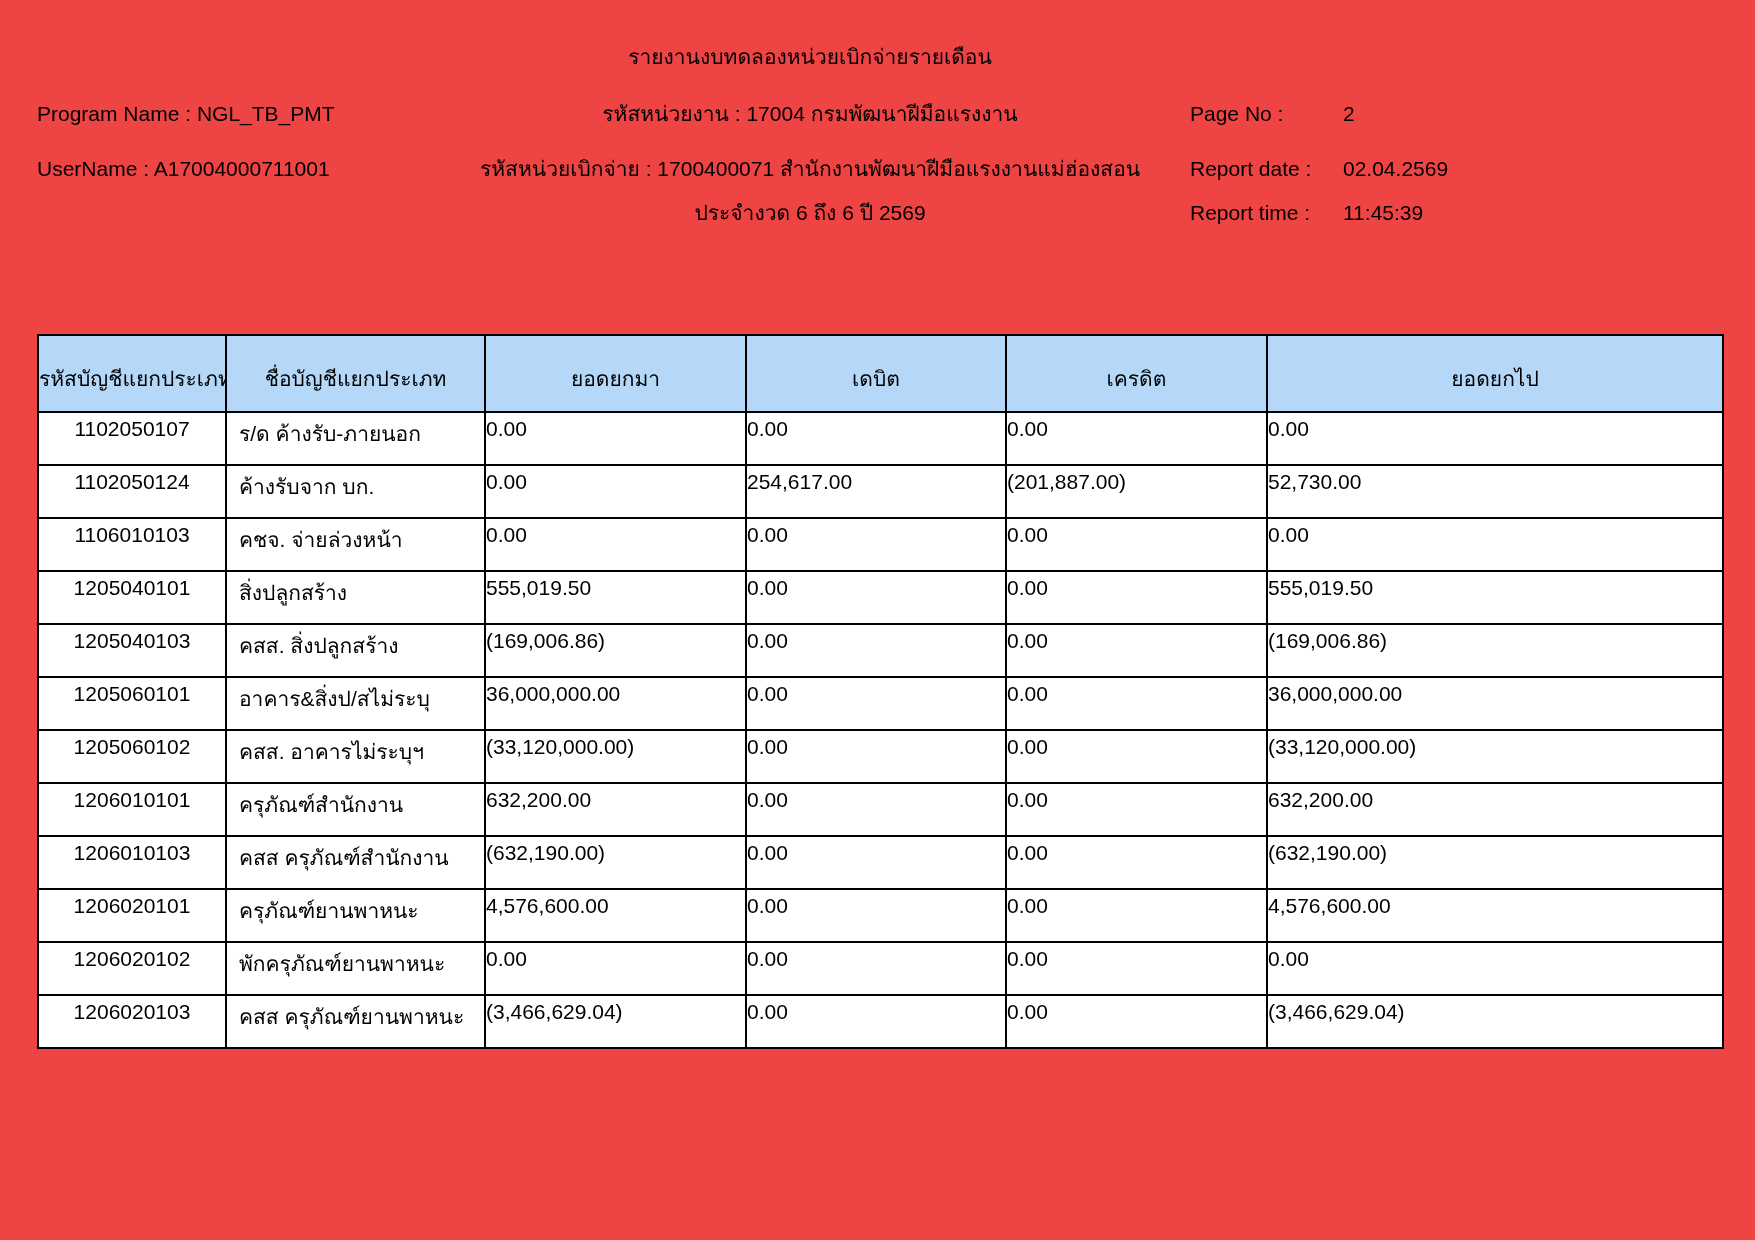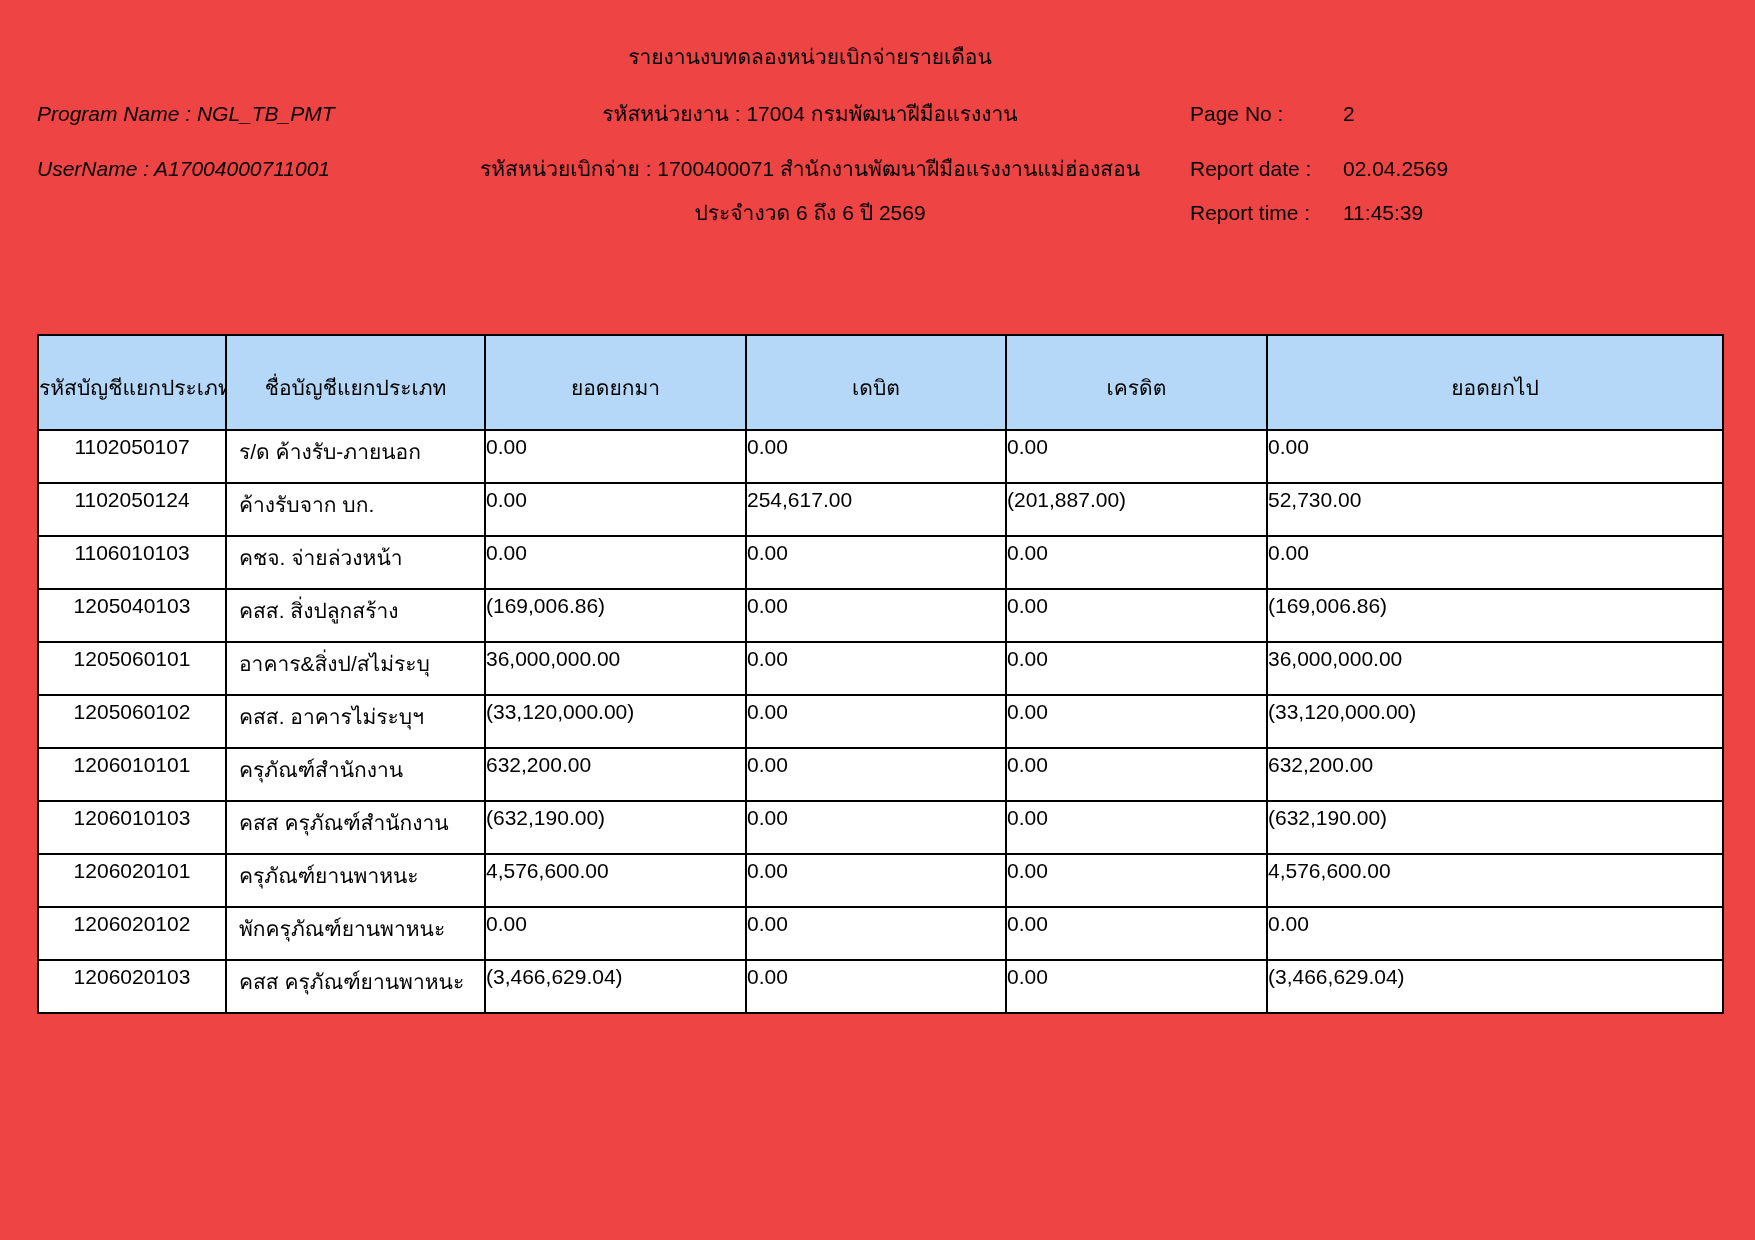--- a/index.html
+++ b/index.html
@@ -6,21 +6,21 @@
   html, body { background: #ffffff; }
   body { font-family: "Liberation Sans", "DejaVu Sans", sans-serif; color: #000; }
   .page {
     position: relative;
     width: 1755px;
     height: 1240px;
     background: #ef4444;
     overflow: hidden;
   }
   .hline { position: absolute; font-size: 21px; line-height: 30px; white-space: nowrap; }
-  .left-col   { left: 37px; text-align: right; font-style: italic; }
+  .left-col   { left: 37px; text-align: right; }
   .center-col { left: 480px; width: 660px; text-align: center; }
   .right-label { left: 1190px; text-align: left; }
   .right-value { left: 1343px; text-align: left; }
   .row0 { top: 42px; }
   .row1 { top: 99px; }
   .row2 { top: 154px; }
   .row3 { top: 198px; }
 
   table.tb {
     position: absolute;
@@ -30,21 +30,21 @@
     border-collapse: collapse;
     table-layout: fixed;
     font-size: 21px;
   }
   table.tb th, table.tb td {
     border: 2px solid #000;
     overflow: hidden;
     white-space: nowrap;
   }
   table.tb th {
-    height: 95px;
+    height: 77px;
     background: #b5d8f8;
     font-weight: normal;
     text-align: center;
     vertical-align: middle;
     padding-top: 10px;
   }
   table.tb td {
     height: 53px;
     vertical-align: top;
     padding-top: 4px;
@@ -114,20 +114,28 @@
         </tr>
         <tr>
           <td class="code">1106010103</td>
           <td class="name">คชจ. จ่ายล่วงหน้า</td>
           <td class="num">0.00</td>
           <td class="num">0.00</td>
           <td class="num">0.00</td>
           <td class="num last">0.00</td>
         </tr>
         <tr>
+          <td class="code">1205040101</td>
+          <td class="name">สิ่งปลูกสร้าง</td>
+          <td class="num">555,019.50</td>
+          <td class="num">0.00</td>
+          <td class="num">0.00</td>
+          <td class="num last">555,019.50</td>
+        </tr>
+        <tr>
           <td class="code">1205040103</td>
           <td class="name">คสส. สิ่งปลูกสร้าง</td>
           <td class="num">(169,006.86)</td>
           <td class="num">0.00</td>
           <td class="num">0.00</td>
           <td class="num last">(169,006.86)</td>
         </tr>
         <tr>
           <td class="code">1205060101</td>
           <td class="name">อาคาร&amp;สิ่งป/สไม่ระบุ</td>

